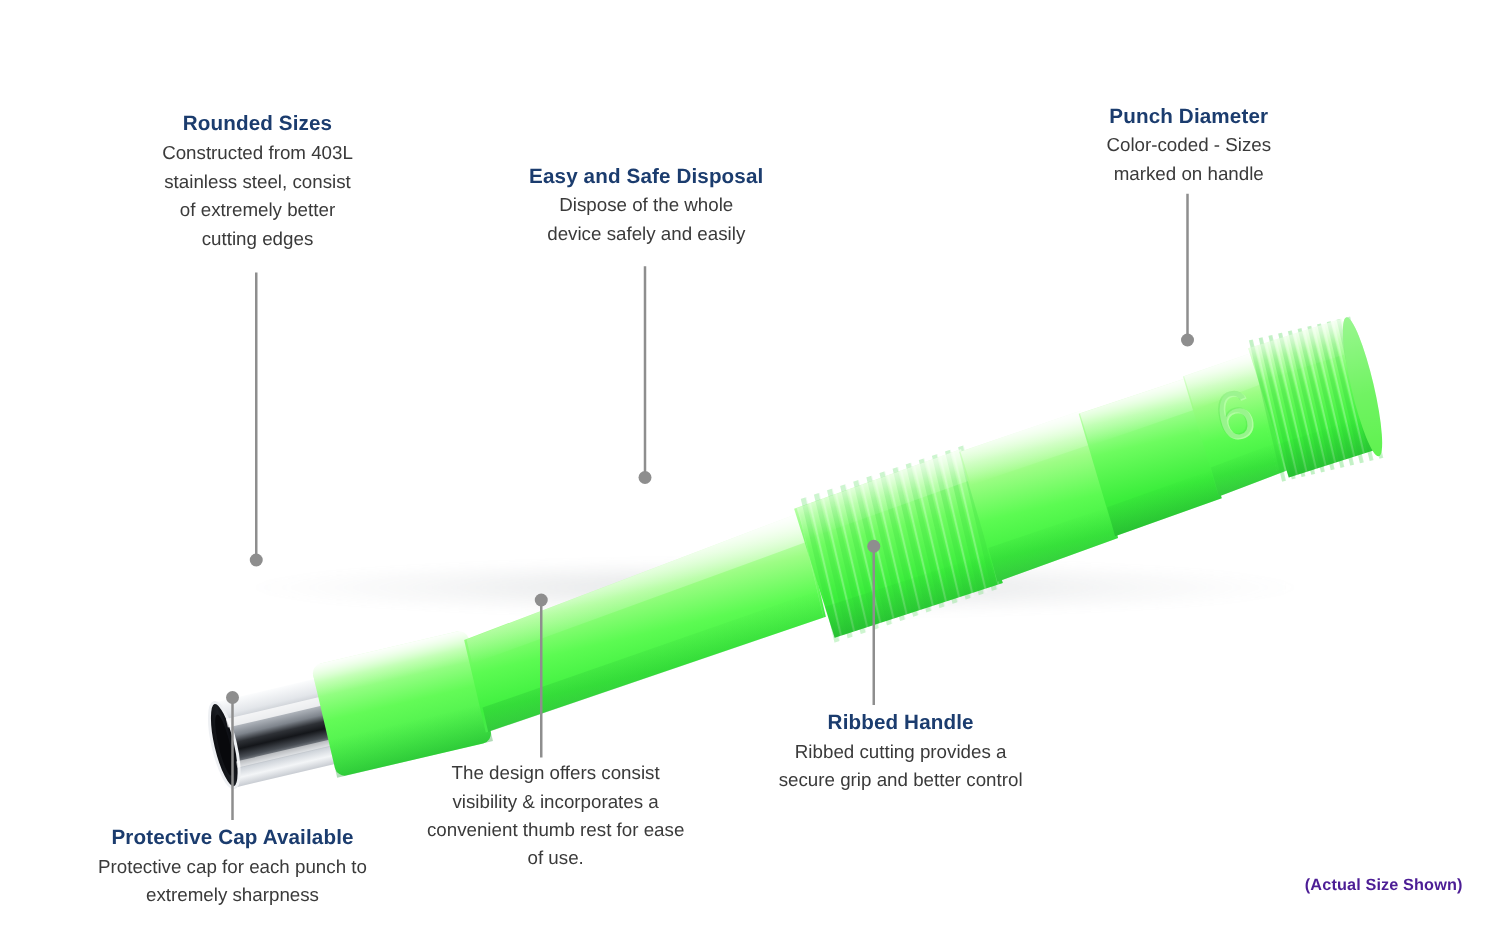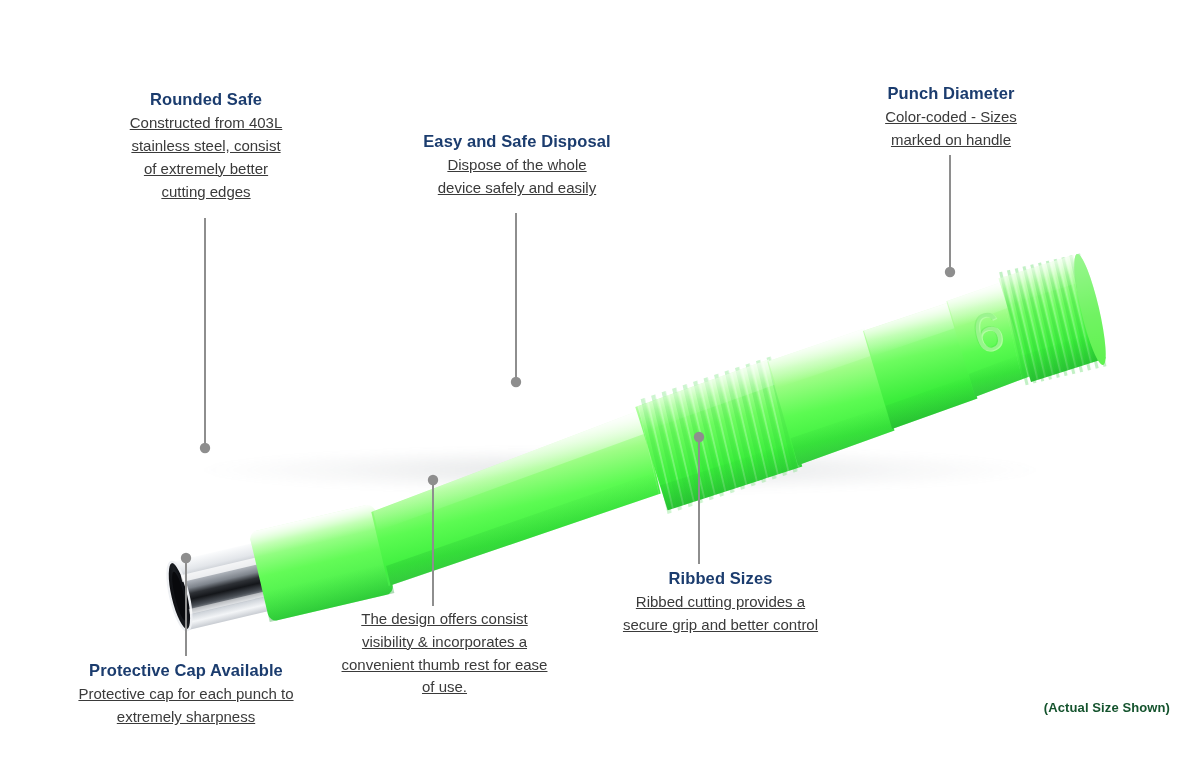--- a/index.html
+++ b/index.html
@@ -49,38 +49,37 @@
     line-height: 1.35;
     margin: 0 0 2px 0;
     letter-spacing: 0.1px;
   }
   .callout-body {
     color: #3a3a3a;
     font-size: 15px;
     line-height: 1.52;
     margin: 0;
     font-weight: normal;
-    text-decoration: underline;
   }
   .callout-body span { display: block; white-space: nowrap; }
 
   .c-rounded-edge   { left: 96px;  top: 88px;  width: 220px; }
   .c-disposal       { left: 406px; top: 130px; width: 222px; }
   .c-punch-diameter { left: 856px; top: 82px;  width: 190px; }
   .c-protective-cap { left: 56px;  top: 659px; width: 260px; }
   .c-visibility     { left: 322px; top: 608px; width: 245px; }
   .c-ribbed-handle  { left: 598px; top: 567px; width: 245px; }
 
   .footnote {
     position: absolute;
     right: 30px;
     top: 700px;
     font-size: 13px;
     font-weight: bold;
-    color: #14532d;
+    color: #4c1d95;
     letter-spacing: 0.1px;
   }
 </style>
 </head>
 <body>
 
 <div id="stage">
 
   <svg id="product-svg" viewBox="0 0 1200 760" aria-hidden="true">
     <defs>
@@ -256,21 +255,21 @@
         <circle cx="433" cy="480" r="5.2" stroke="none"></circle>
       </g>
       <g>
         <line x1="699" y1="438" x2="699" y2="564"></line>
         <circle cx="699" cy="437" r="5.2" stroke="none"></circle>
       </g>
     </g>
   </svg>
 
   <div class="callout c-rounded-edge">
-    <p class="callout-title">Rounded Safe</p>
+    <p class="callout-title">Rounded Sizes</p>
     <p class="callout-body">
       <span>Constructed from 403L</span>
       <span>stainless steel, consist</span>
       <span>of extremely better</span>
       <span>cutting edges</span>
     </p>
   </div>
 
   <div class="callout c-disposal">
     <p class="callout-title">Easy and Safe Disposal</p>
@@ -299,21 +298,21 @@
   <div class="callout c-visibility">
     <p class="callout-body">
       <span>The design offers consist</span>
       <span>visibility &amp; incorporates a</span>
       <span>convenient thumb rest for ease</span>
       <span>of use.</span>
     </p>
   </div>
 
   <div class="callout c-ribbed-handle">
-    <p class="callout-title">Ribbed Sizes</p>
+    <p class="callout-title">Ribbed Handle</p>
     <p class="callout-body">
       <span>Ribbed cutting provides a</span>
       <span>secure grip and better control</span>
     </p>
   </div>
 
   <div class="footnote">(Actual Size Shown)</div>
 
 </div>
 

